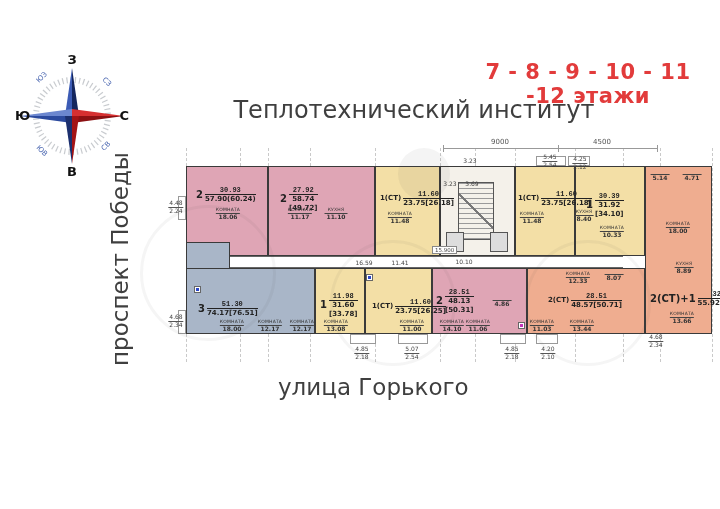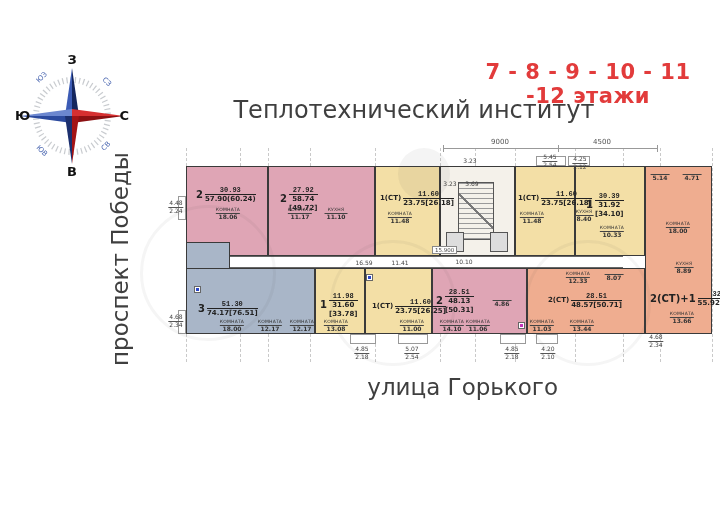--- a/index.html
+++ b/index.html
@@ -3,21 +3,21 @@
 <meta charset="utf-8">
 <style>
   html,body{margin:0;padding:0;background:#fff;}
   .canvas{position:relative;width:720px;height:509px;background:#fff;overflow:hidden;
           font-family:"DejaVu Sans","Liberation Sans",sans-serif;color:#3f3f3f;}
   
   .floors{position:absolute;left:462px;top:60px;width:252px;text-align:center;
           font-size:21px;font-weight:600;color:var(--accent-red,#e23b3b);letter-spacing:.5px;}
   .title{position:absolute;left:228px;top:96px;width:372px;text-align:center;
          font-size:24px;color:var(--text,#3f3f3f);}
-  .street-bottom{position:absolute;left:278px;top:374px;width:280px;text-align:right;
+  .street-bottom{position:absolute;left:278px;top:374px;width:280px;text-align:left;
          font-size:23px;color:var(--text,#3f3f3f);}
   .street-left{position:absolute;left:7px;top:244px;width:230px;height:30px;text-align:center;
          font-size:23px;color:var(--text,#3f3f3f);transform:rotate(-90deg);}
   
   .gv{position:absolute;top:148px;height:214px;width:0;border-left:1px dashed #c9c9c9;}
   .building{position:absolute;left:186px;top:166px;width:526px;height:168px;
             border:3px solid var(--wall,#3a3a3a);box-sizing:border-box;background:#fff;}
   .apt{position:absolute;border:1.5px solid var(--wall,#3a3a3a);box-sizing:border-box;}
   .corridor{position:absolute;left:230px;top:256px;width:393px;height:12px;background:#fff;
             border-top:1px solid #666;border-bottom:1px solid #666;box-sizing:border-box;}

